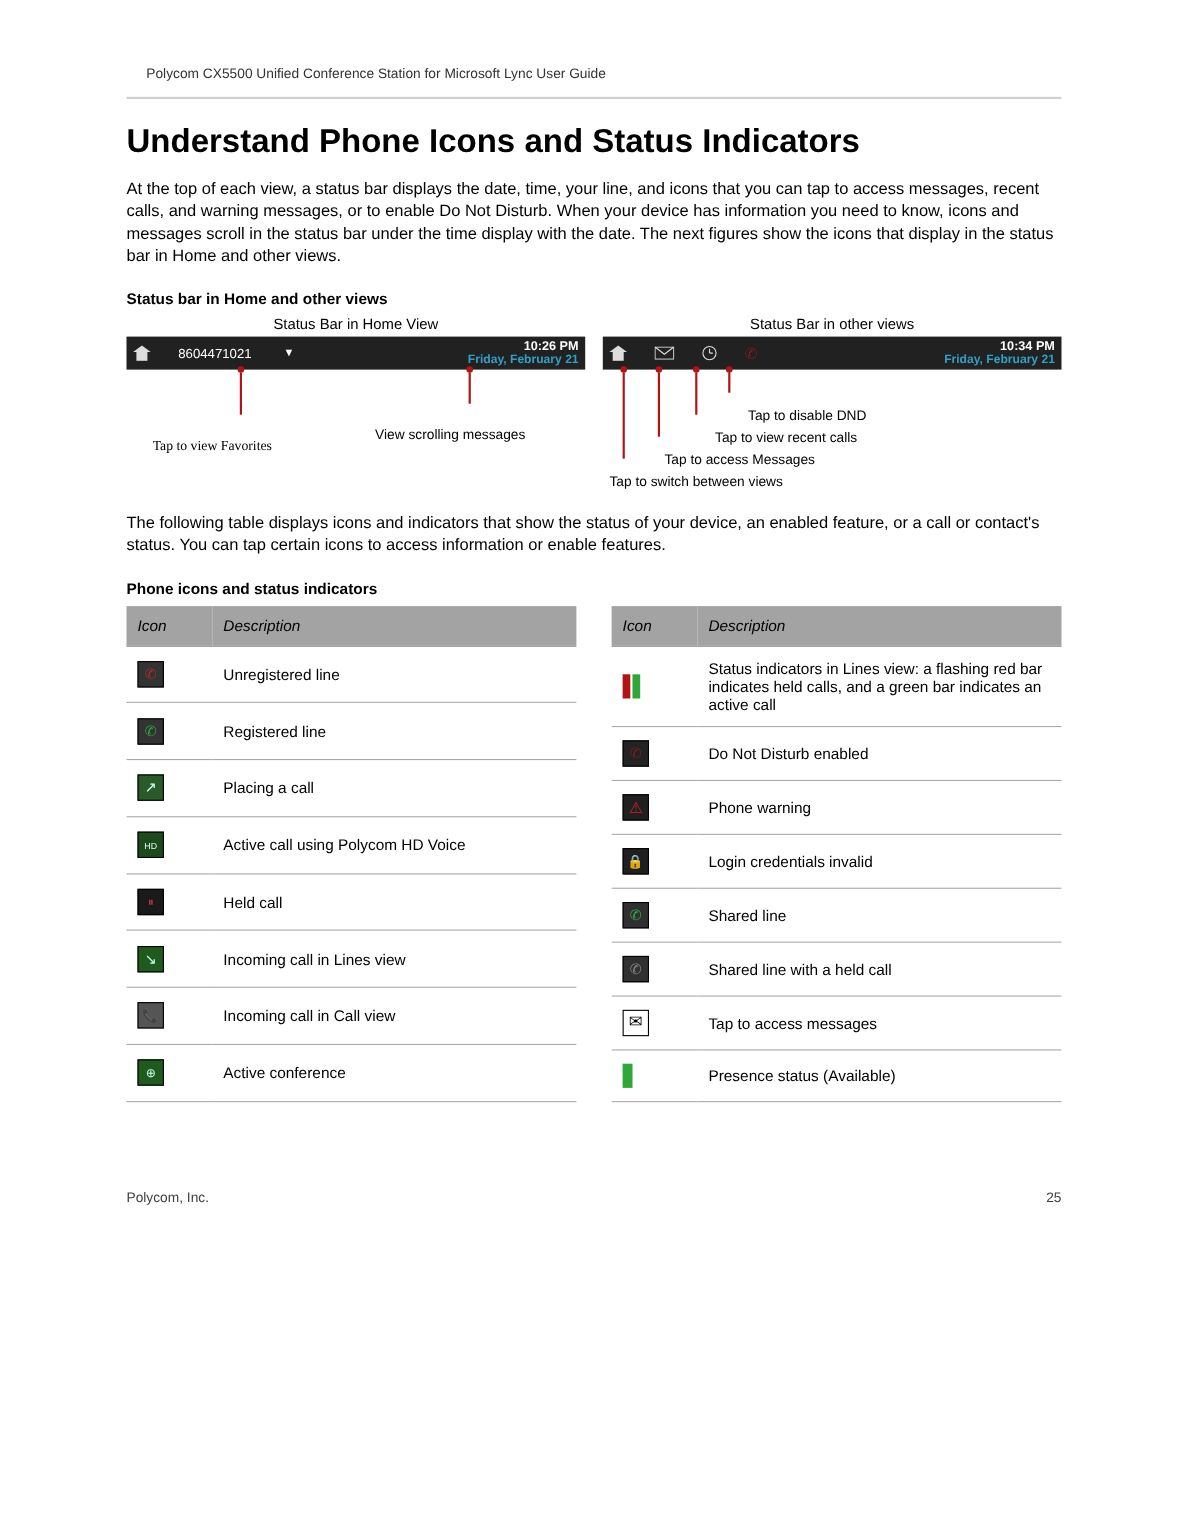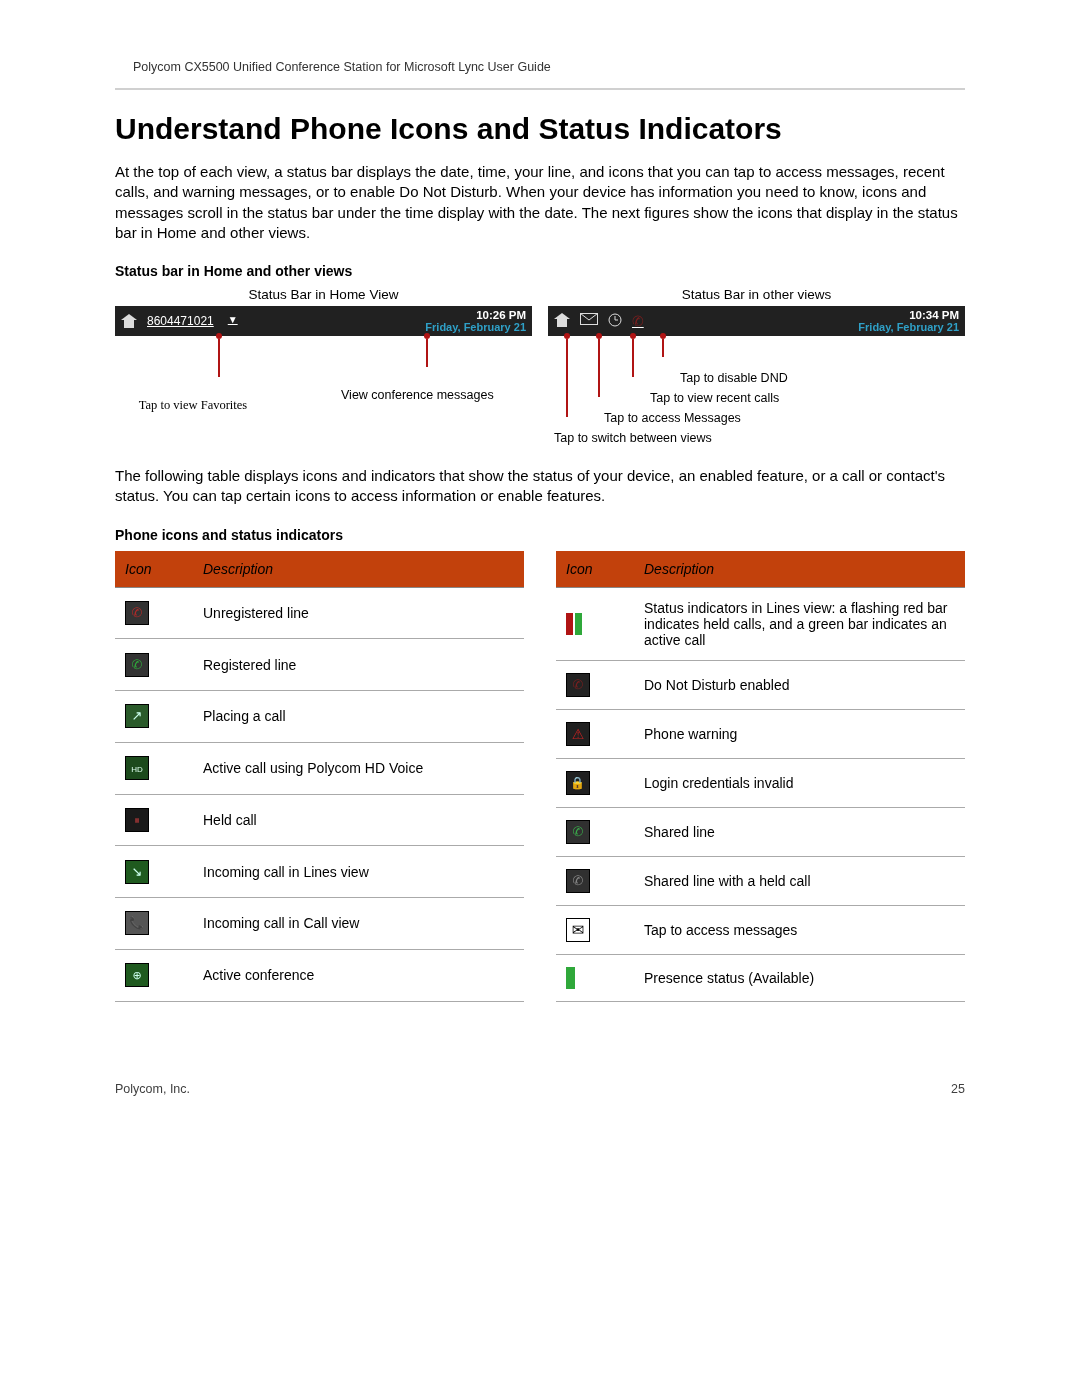--- a/index.html
+++ b/index.html
@@ -59,21 +59,21 @@
   .status-bar {
     display: flex;
     align-items: center;
     background: #212121;
     color: #fff;
     height: 30px;
     font-size: 12px;
     position: relative;
     padding: 0 6px;
   }
-  .status-bar .sb-left { display:flex; gap:10px;text-decoration:underline;}
+  .status-bar .sb-left { display:flex; align-items:center; gap:25px;}
   .status-bar .home-icon {
     display:inline-block; width:16px; height:14px; position:relative;
   }
   .status-bar .home-icon::before{
     content:""; position:absolute; top:0; left:0;
     border-left:8px solid transparent; border-right:8px solid transparent;
     border-bottom:6px solid #ddd;
   }
   .status-bar .home-icon::after{
     content:""; position:absolute; top:6px; left:3px; width:10px; height:8px; background:#ddd;
@@ -93,21 +93,21 @@
   }
   .ptr { position:absolute; top:0; }
   .ptr .pin { width:2px; background:#b01414; margin:0 auto; }
   .ptr .dot { width:6px; height:6px; border-radius:50%; background:#b01414; margin:-3px auto 0 auto; }
   .ptr .lbl { text-align:center; margin-top:21px; white-space:nowrap;}
 
   
   .icon-tables { display:flex; gap:32px; }
   .icon-table { flex:1; border-collapse: collapse; width:100%; }
   .icon-table th {
-    background:#c2410c; text-align:left; font-style:italic; font-weight:normal;
+    background:#a3a3a3; text-align:left; font-style:italic; font-weight:normal;
     font-size:14px; padding:10px 10px; border-bottom:1px solid #888;
   }
   .icon-table th.icon-col { width:58px; }
   .icon-table td {
     border-bottom:1px solid #aaa; padding:12px 10px; font-size:14px; vertical-align:middle;
   }
   .icon-table td.icon-cell { width:58px; text-align:left; }
   .icon-table tr:last-child td { border-bottom:1px solid #aaa;}
 
   
@@ -174,21 +174,21 @@
         </div>
         <div class="pointer-row">
           <div class="ptr" style="left:70px;font-family:Liberation Serif, serif;">
             <div class="dot"></div>
               <div class="pin" style="height:38px;"></div>
             <div class="lbl" style="width:120px; margin-left:-52px;">Tap to view Favorites</div>
           </div>
           <div class="ptr" style="left:278px;">
             <div class="dot"></div>
               <div class="pin" style="height:28px;"></div>
-            <div class="lbl" style="width:120px; margin-left:-52px;">View conference messages</div>
+            <div class="lbl" style="width:120px; margin-left:-52px;">View scrolling messages</div>
           </div>
         </div>
       </div>
 
       <div class="sb-block">
         <div class="sb-label">Status Bar in other views</div>
         <div class="status-bar">
           <div class="sb-left">
             <span class="home-icon"></span>
             <span class="env-icon">

